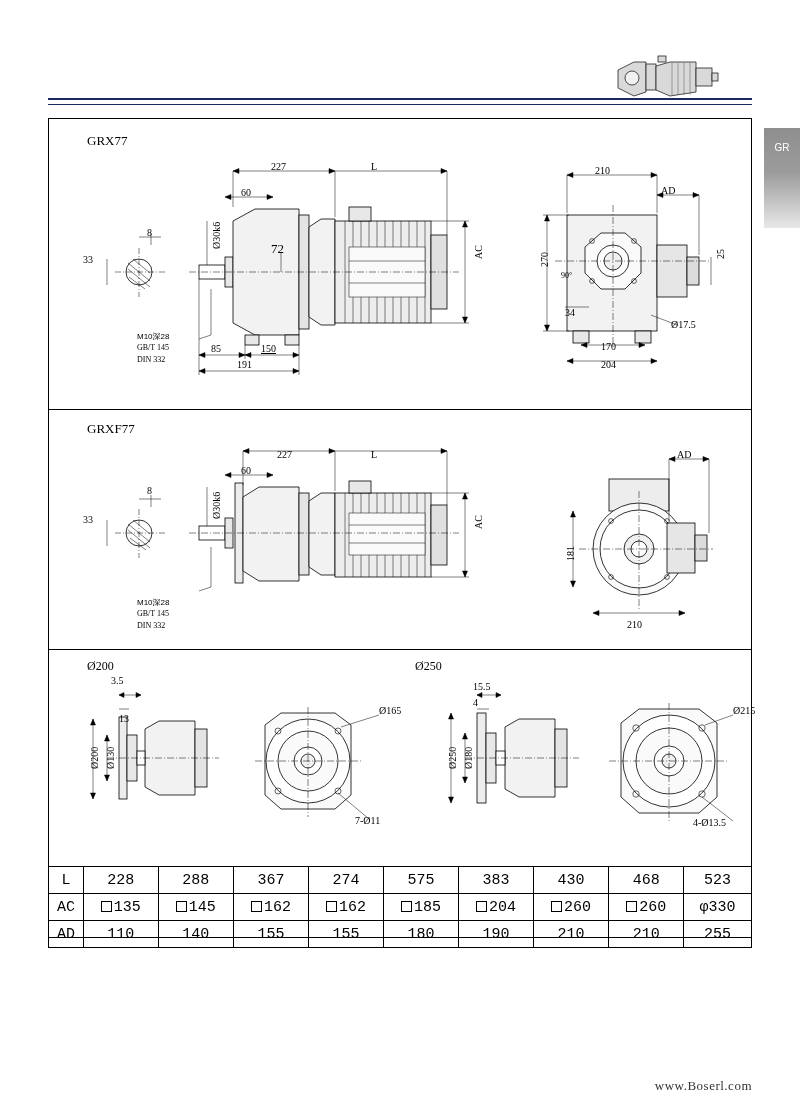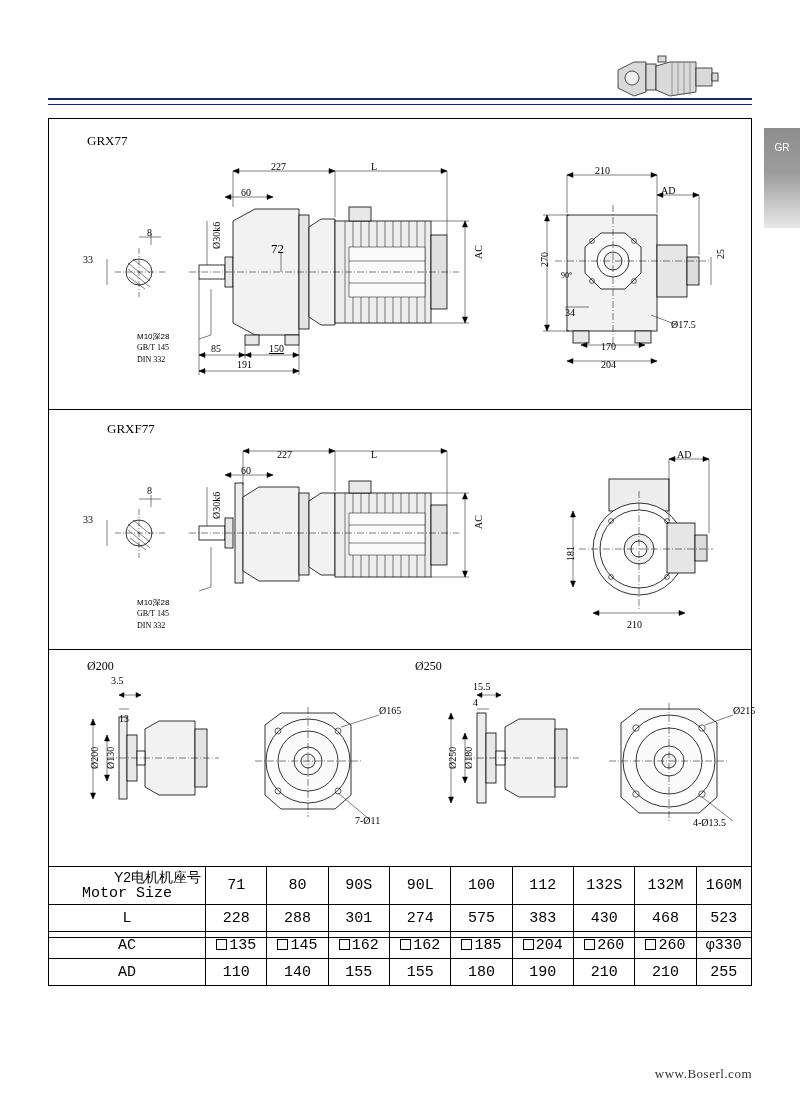--- a/index.html
+++ b/index.html
@@ -64,21 +64,21 @@
     border:1px solid #000;text-align:center;font-size:15px;height:26px;
     padding:0;
   }
   table.spec td.head{width:148px;font-size:15px;line-height:1.15;padding:2px 4px;}
   table.spec td.rowlabel{font-size:15px;}
   .cn{font-family:"Liberation Sans",sans-serif;font-size:14px;text-align:right;}
   .sq{display:inline-block;width:9px;height:9px;border:1px solid #000;margin-right:2px;vertical-align:-1px;}
 
   
   .footer{
-    position:absolute;right:48px;bottom:26px;font-size:13px;
+    position:absolute;right:48px;bottom:14px;font-size:13px;
     font-family:"Liberation Serif",serif;color:#333;letter-spacing:.5px;
   }
 </style>
 </head>
 <body>
 
 <div class="page">
 
   <svg class="header-img" viewBox="0 0 110 52">
     <g fill="#d9d9d9" stroke="#222" stroke-width="0.8">
@@ -267,37 +267,37 @@
 
     <div class="lbl" style="left:222px;top:42px;">227</div>
     <div class="lbl" style="left:322px;top:42px;">L</div>
     <div class="lbl" style="left:192px;top:68px;">60</div>
     <div class="lbl" style="left:98px;top:108px;">8</div>
     <div class="lbl" style="left:34px;top:135px;">33</div>
     <div class="vlbl" style="left:162px;top:130px;">Ø30k6</div>
     <div class="lbl sm" style="left:222px;top:122px;">72</div>
     <div class="vlbl" style="left:424px;top:140px;">AC</div>
     <div class="lbl" style="left:162px;top:224px;">85</div>
-    <div class="lbl" style="left:220px;top:224px;text-decoration:underline;">150</div>
+    <div class="lbl" style="left:212px;top:224px;text-decoration:underline;">150</div>
     <div class="lbl" style="left:188px;top:240px;">191</div>
     <div class="lbl xs cn" style="left:88px;top:212px;">M10深28</div>
     <div class="lbl xs" style="left:88px;top:224px;">GB/T 145</div>
     <div class="lbl xs" style="left:88px;top:236px;">DIN 332</div>
 
     <div class="lbl" style="left:546px;top:46px;">210</div>
     <div class="lbl" style="left:612px;top:66px;">AD</div>
     <div class="vlbl" style="left:490px;top:148px;">270</div>
     <div class="vlbl" style="left:666px;top:140px;">25</div>
     <div class="lbl xs" style="left:512px;top:152px;">90°</div>
     <div class="lbl" style="left:516px;top:188px;">34</div>
     <div class="lbl" style="left:552px;top:222px;">170</div>
     <div class="lbl" style="left:552px;top:240px;">204</div>
     <div class="lbl" style="left:622px;top:200px;">Ø17.5</div>
 
-    <div class="sec-label" style="left:38px;top:302px;margin-left:20px;">GRXF77</div>
+    <div class="sec-label" style="left:38px;top:302px;">GRXF77</div>
 
     <svg class="blk" style="left:0;top:318px;width:704px;height:212px;" viewBox="0 0 704 212">
       <g stroke="#000" fill="none" stroke-width="0.8">
 
         <circle cx="90" cy="96" r="13" fill="#fff"></circle>
         <g stroke-width="0.5">
           <line x1="79" y1="87" x2="101" y2="105"></line>
           <line x1="79" y1="93" x2="101" y2="111"></line>
           <line x1="81" y1="101" x2="97" y2="113"></line>
           <line x1="84" y1="83" x2="101" y2="97"></line>
@@ -514,39 +514,24 @@
     <div class="vlbl" style="left:398px;top:650px;">Ø250</div>
     <div class="vlbl" style="left:414px;top:650px;">Ø180</div>
     <div class="lbl" style="left:684px;top:586px;">Ø215</div>
     <div class="lbl" style="left:644px;top:698px;">4-Ø13.5</div>
 
   </div>
 
   <table class="spec">
     <tbody>
       <tr>
-        <td class="head">
-          <div class="cn">Y2电机机座号</div>
-          <div>Motor Size</div>
-        </td>
-        <td>71</td>
-        <td>80</td>
-        <td>90S</td>
-        <td>90L</td>
-        <td>100</td>
-        <td>112</td>
-        <td>132S</td>
-        <td>132M</td>
-        <td>160M</td>
-      </tr>
-      <tr>
         <td class="rowlabel">L</td>
         <td>228</td>
         <td>288</td>
-        <td>301</td>
+        <td>367</td>
         <td>274</td>
         <td>575</td>
         <td>383</td>
         <td>430</td>
         <td>468</td>
         <td>523</td>
       </tr>
       <tr>
         <td class="rowlabel">AC</td>
         <td><span class="sq"></span><span>135</span></td>

